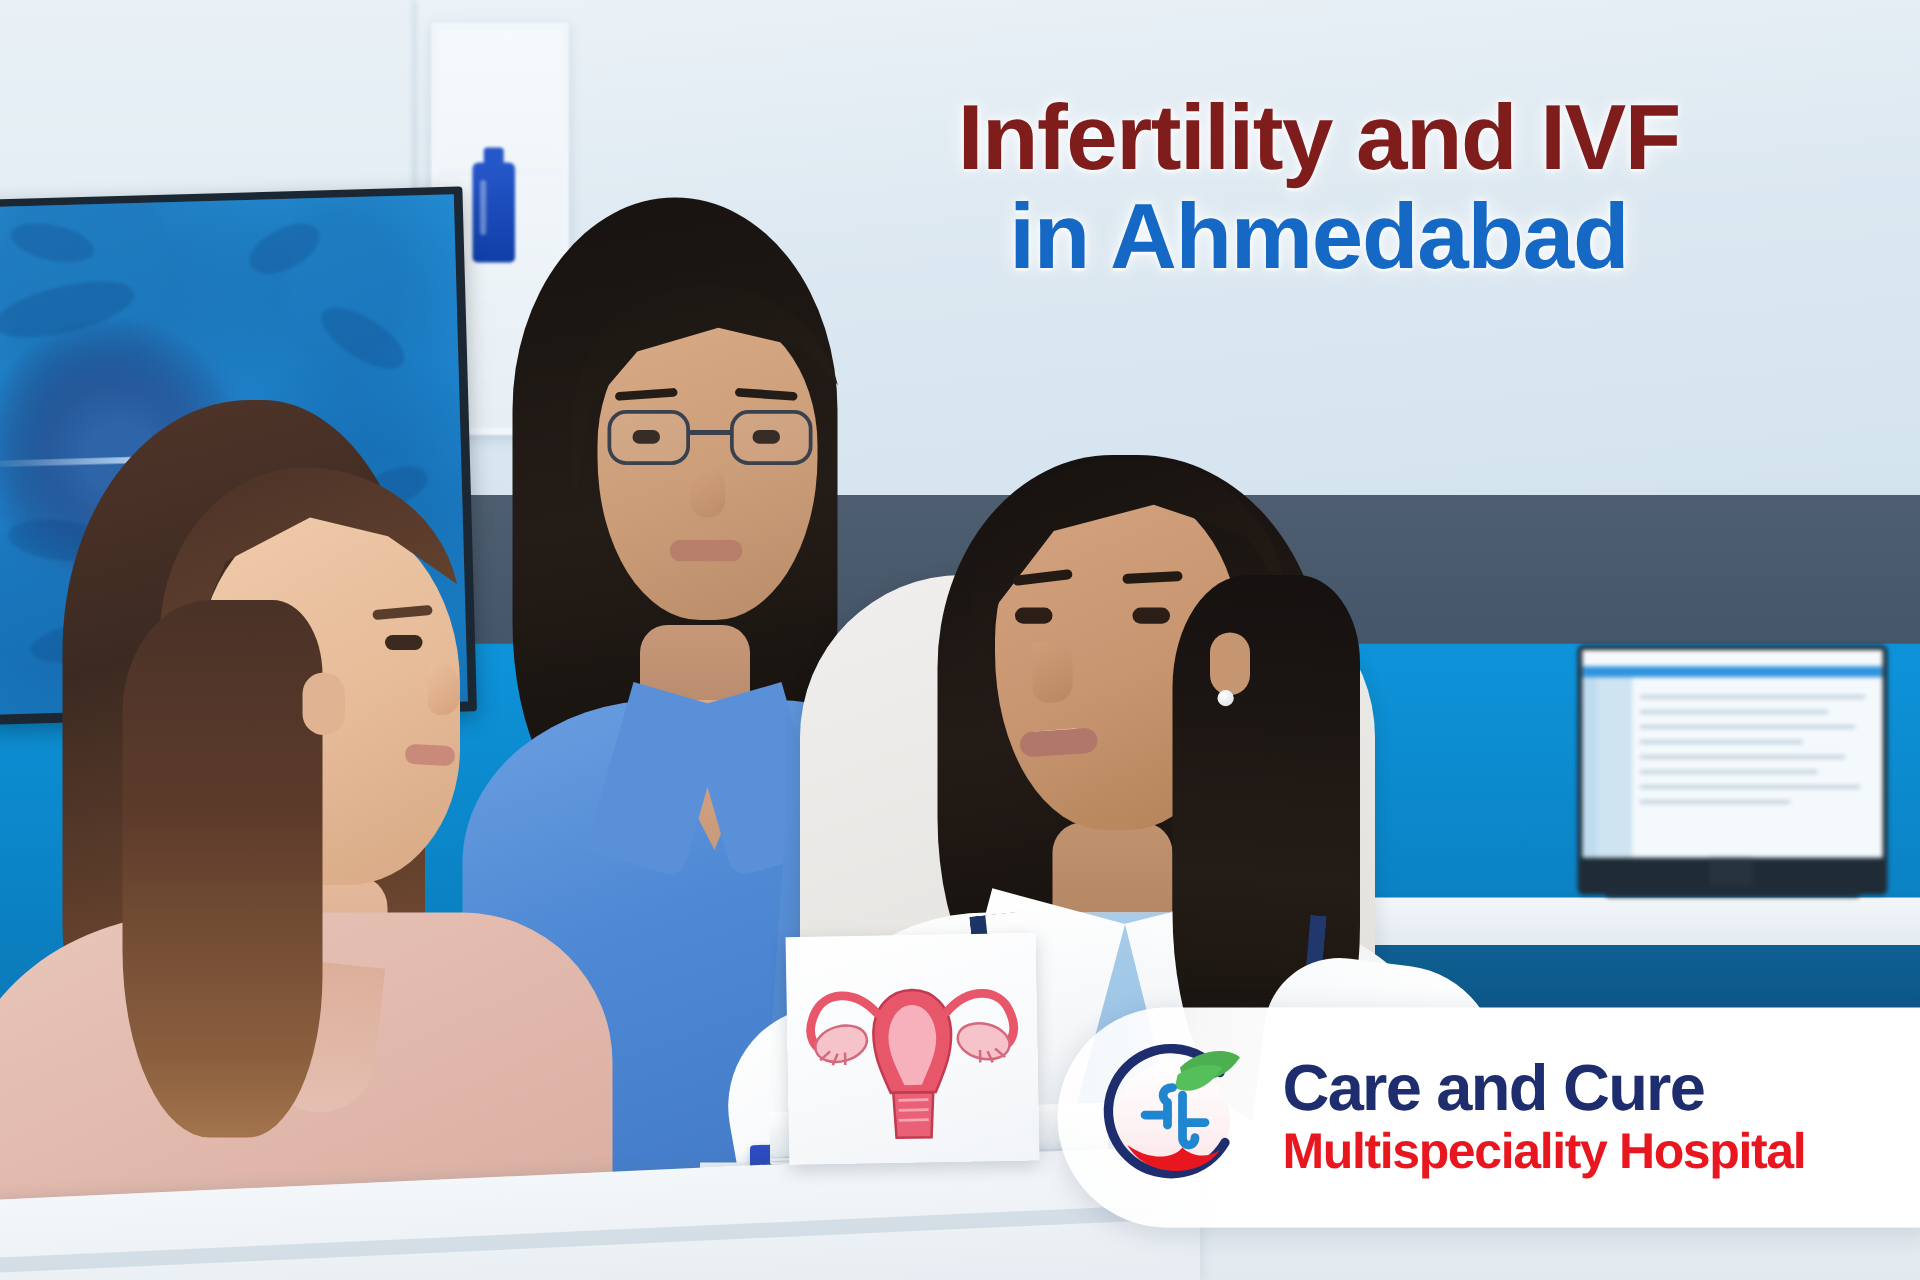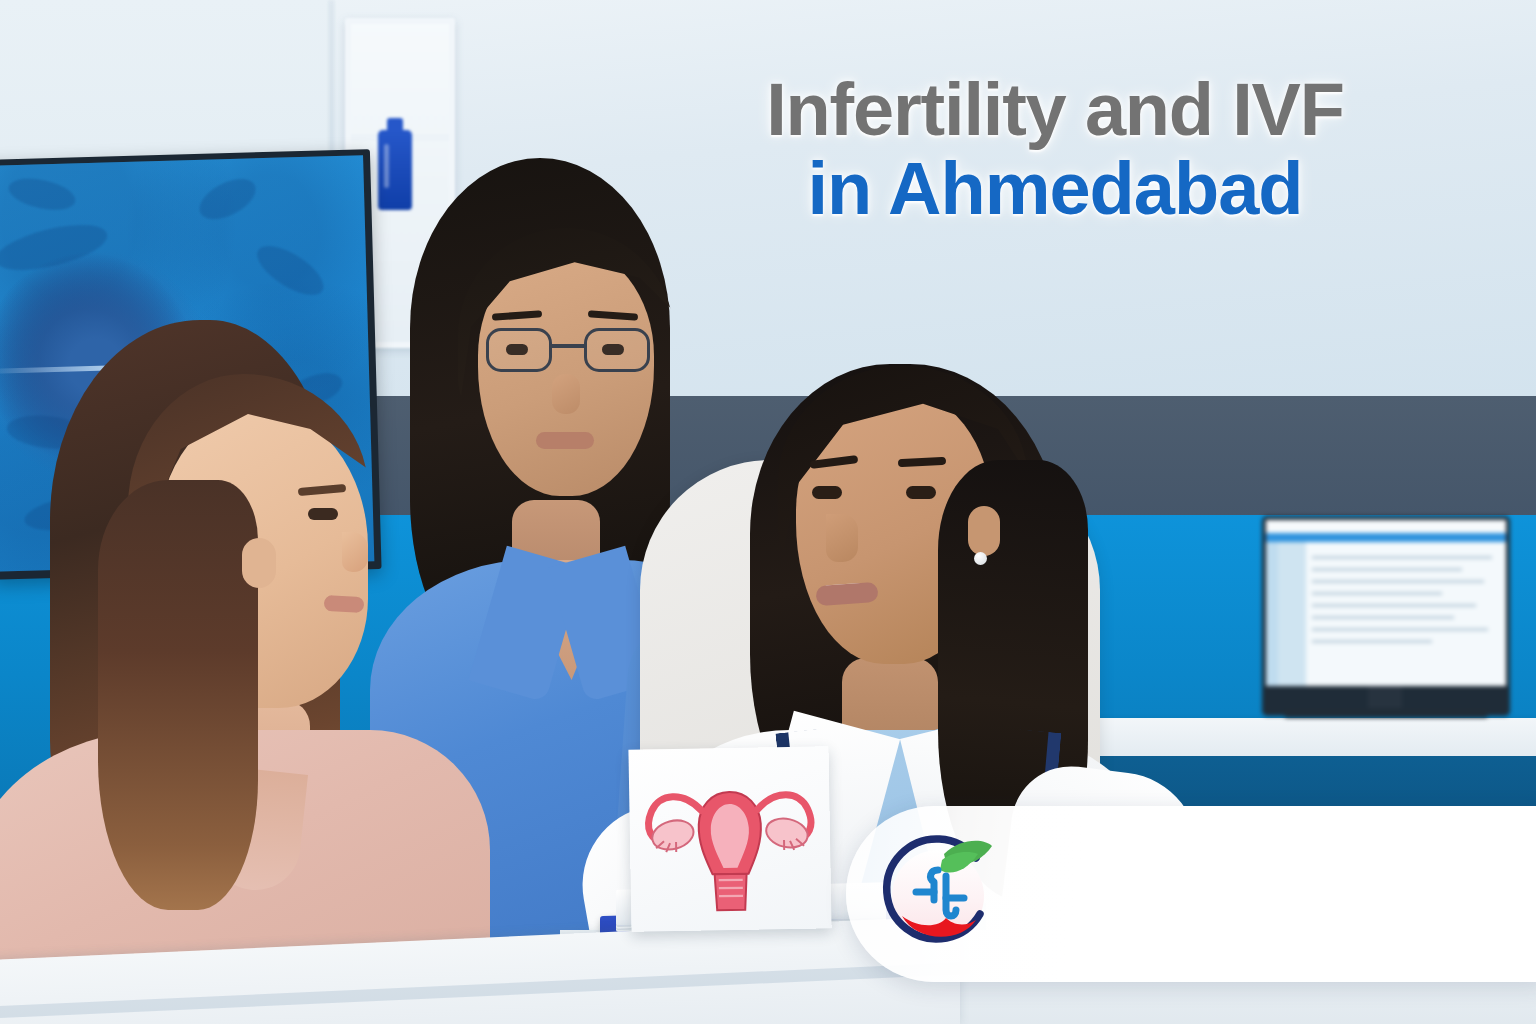--- a/index.html
+++ b/index.html
@@ -410,21 +410,21 @@
     overflow:hidden;
   }
 
   
   .headline {
     position:absolute; left:620px; top:74px; width:870px; text-align:center;
     line-height:.98;
   }
   .hl-1 {
     font-size:74px; font-weight:bold; letter-spacing:-1.2px;
-    color:#737373;
+    color:#7f1d1d;
     text-shadow:0 0 7px rgba(255,255,255,.95),0 0 16px rgba(255,255,255,.8),0 2px 2px rgba(255,255,255,.9);
   }
   .hl-2 {
     font-size:74px; font-weight:bold; letter-spacing:-1px; margin-top:6px;
     color:#1568c4;
     text-shadow:0 0 7px rgba(255,255,255,.95),0 0 16px rgba(255,255,255,.8),0 2px 2px rgba(255,255,255,.9);
   }
   .hl-sub {
     font-size:34px; font-weight:bold; letter-spacing:-.2px; margin-top:22px;
     color:#1e2d6e;
@@ -636,16 +636,18 @@
       <g fill="none" stroke="#1f86cf" stroke-width="7" stroke-linecap="round" stroke-linejoin="round">
         <path d="M70 46 C62 46 60 54 66 58 L66 76"></path>
         <path d="M48 68 L66 68"></path>
         <path d="M78 52 L78 86 C78 94 88 94 88 86"></path>
         <path d="M78 74 L96 74"></path>
       </g>
 
       <path d="M34 92 C48 118 92 120 108 96 C96 104 84 100 78 94 C70 104 50 104 34 92 Z" fill="#e8171f"></path>
     </svg>
     <div class="logo-text">
+      <div class="logo-title">Care and Cure</div>
+      <div class="logo-sub">Multispeciality Hospital</div>
     </div>
   </div>
 
 </div>
 
 </body></html>

